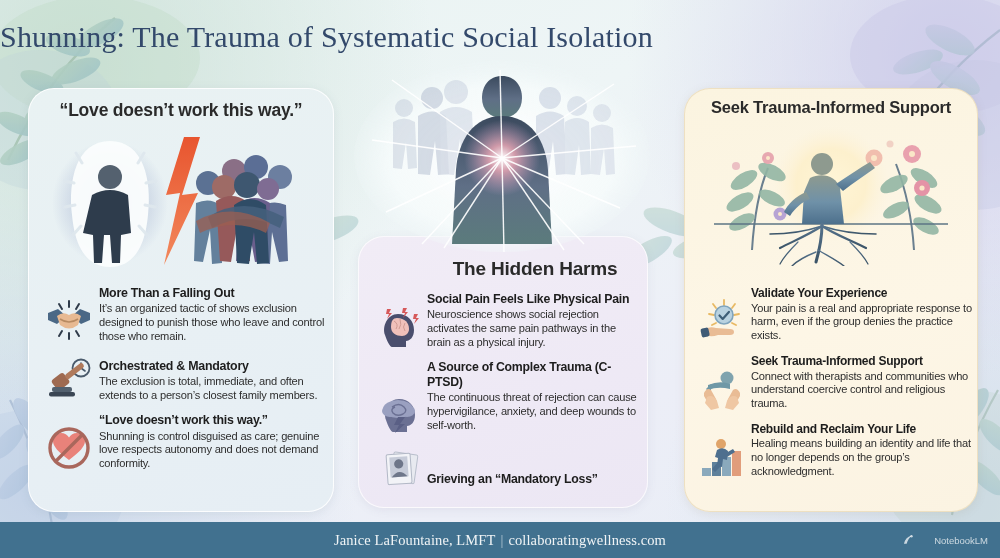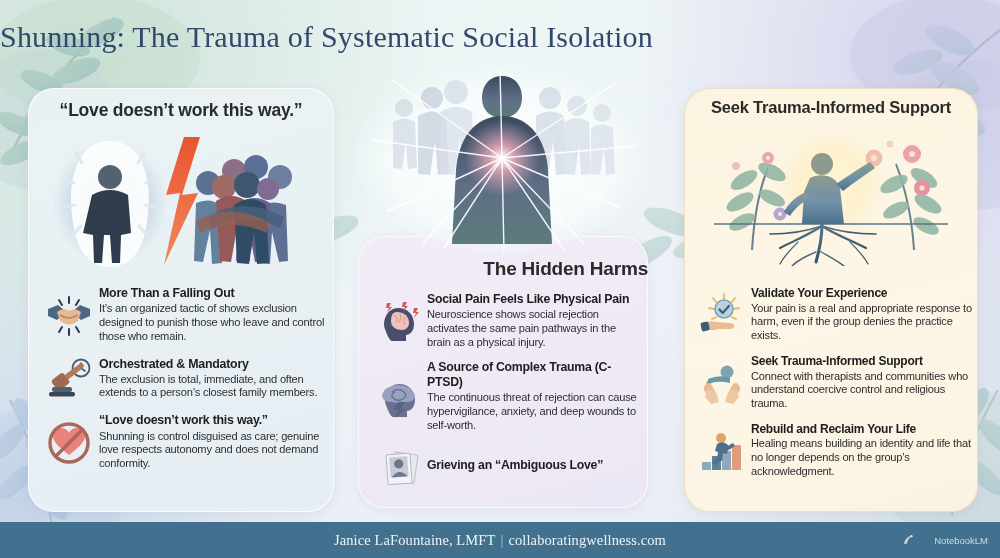--- a/index.html
+++ b/index.html
@@ -76,35 +76,35 @@
   .panel-heading {
     position: absolute;
     width: 100%;
     text-align: center;
     font-weight: bold;
     color: #2a2a2a;
     z-index: 7;
   }
   .heading-left  { left: 0; top: 100px; font-size: 17.5px; letter-spacing: -0.2px; }
   .heading-right { left: 684px; top: 98px; width: 294px; font-size: 16.5px; letter-spacing: -0.2px; }
-  .heading-center{ left: 358px; top: 258px; width: 290px; font-size: 19px; text-align: right; padding-left: 64px; letter-spacing: -0.2px; }
+  .heading-center{ left: 358px; top: 258px; width: 290px; font-size: 19px; text-align: center; padding-left: 64px; letter-spacing: -0.2px; }
 
   
   .hero { position: absolute; z-index: 5; }
   .hero-left   { left: 48px;  top: 125px; width: 266px; height: 150px; }
   .hero-center { left: 352px; top: 58px;  width: 300px; height: 196px; }
   .hero-right  { left: 700px; top: 122px; width: 262px; height: 144px; }
 
   
   .items { position: absolute; z-index: 7; }
   .items-left   { left: 46px;  top: 286px; width: 286px; }
   .items-center { left: 378px; top: 292px; width: 262px; }
   .items-right  { left: 700px; top: 286px; width: 272px; }
 
-  .item { display: flex; align-items: center; margin-bottom: 11px; }
+  .item { display: flex; align-items: flex-end; margin-bottom: 11px; }
   .item:last-child { margin-bottom: 0; }
 
   .item-icon {
     flex: 0 0 auto;
     width: 46px; height: 46px;
     margin-right: 7px;
     margin-top: 2px;
   }
   .items-center .item-icon { width: 42px; height: 42px; }
   .items-right  .item-icon { width: 44px; height: 44px; }
@@ -463,21 +463,21 @@
           <rect x="14" y="7" width="24" height="29" rx="1.5" fill="#e8eaf0" stroke="#b9bfcc"></rect>
         </g>
         <g transform="rotate(-4 20 22)">
           <rect x="9" y="8" width="24" height="30" rx="1.5" fill="#f2f3f7" stroke="#b2b8c6"></rect>
           <rect x="12" y="11" width="18" height="20" fill="#c6cbd8"></rect>
           <circle cx="21" cy="18" r="4.6" fill="#6e7689"></circle>
           <path d="M13 31 q8 -10 16 0 z" fill="#6e7689"></path>
         </g>
       </svg>
       <div class="item-body">
-        <div class="item-title">Grieving an “Ambiguous Love”</div>
+        <div class="item-title">Grieving an “Mandatory Loss”</div>
       </div>
     </div>
   </div>
 
   <div class="panel panel-right"></div>
 
   <div class="panel-heading heading-right">Seek Trauma-Informed Support</div>
 
   <svg class="hero hero-right" viewBox="0 0 262 144">
     <defs>

